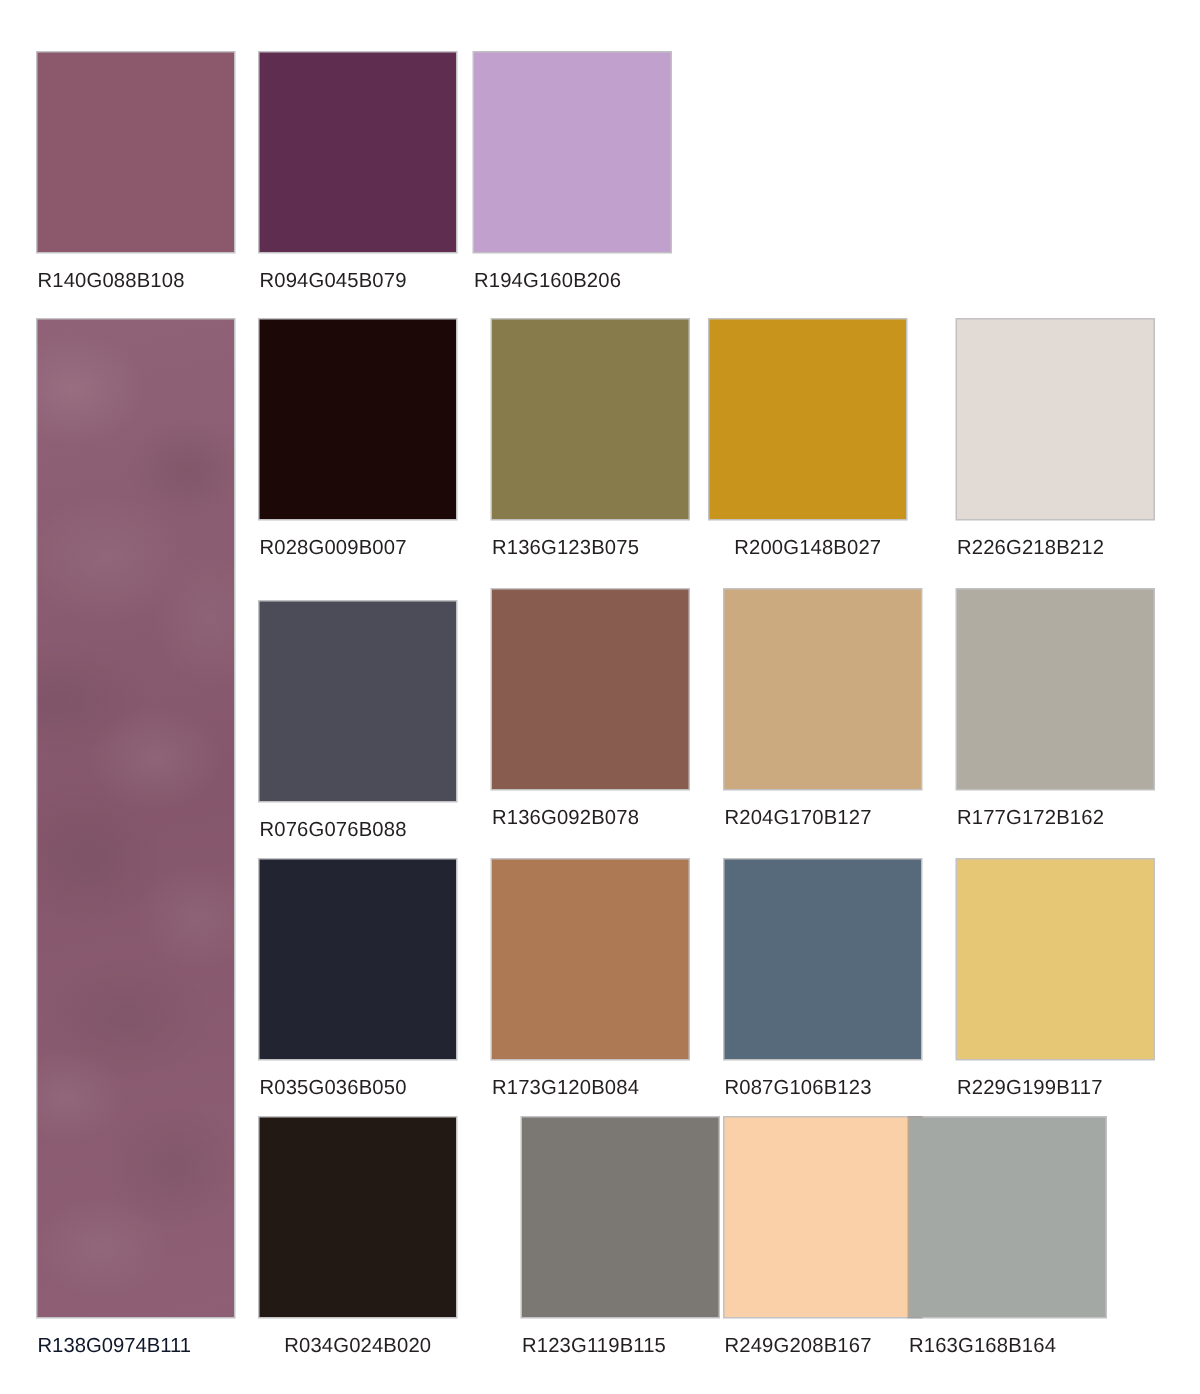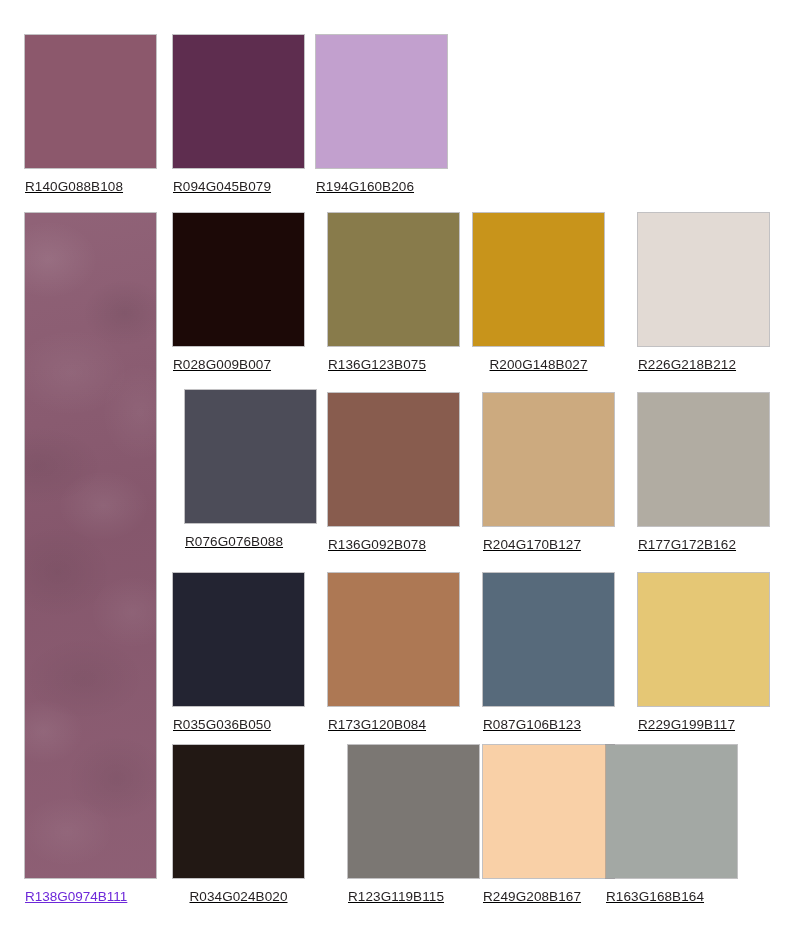--- a/index.html
+++ b/index.html
@@ -20,21 +20,20 @@
     position: relative;
     width: 800px;
     height: 929px;
     background: #ffffff;
   }
 
   
   .swatch-cell {
     position: absolute;
     width: 131px;
-    text-decoration: underline;
   }
 
   .swatch-chip {
     width: 131px;
     height: 133px;
     box-sizing: border-box;
     box-shadow: 0 0 0 1px rgba(120,118,122,0.45);
   }
 
   .swatch-label {
@@ -71,24 +70,23 @@
       radial-gradient(ellipse 60px 52px at 82% 60%, rgba(255,255,255,0.06),  rgba(255,255,255,0) 70%),
       radial-gradient(ellipse 85px 58px at 45% 70%, rgba(0,0,0,0.05),        rgba(0,0,0,0) 72%),
       radial-gradient(ellipse 58px 46px at 14% 78%, rgba(255,255,255,0.07),  rgba(255,255,255,0) 70%),
       radial-gradient(ellipse 70px 60px at 70% 85%, rgba(0,0,0,0.06),        rgba(0,0,0,0) 72%),
       radial-gradient(ellipse 66px 50px at 32% 93%, rgba(255,255,255,0.055), rgba(255,255,255,0) 70%),
       linear-gradient(168deg, rgba(255,255,255,0.05) 0%, rgba(0,0,0,0.035) 48%, rgba(255,255,255,0.03) 100%);
   }
   #material-label {
     font-size: 13.5px;
     line-height: 16px;
-    color: #6d28d9;
+    color: #0f172a;
     margin-top: 11px;
     white-space: nowrap;
-    text-decoration: underline;
   }
 </style>
 </head>
 <body>
 
 <div id="palette-board">
 
   <div id="material-cell">
     <div id="material-chip"></div>
     <div id="material-label">R138G0974B111</div>
@@ -116,21 +114,21 @@
         <div class="swatch-label">R136G123B075</div>
       </div>
       <div class="swatch-cell" style="left: 473px; top: 213px; text-align: center;">
         <div class="swatch-chip" style="background-color: rgb(200, 148, 27);"></div>
         <div class="swatch-label">R200G148B027</div>
       </div>
       <div class="swatch-cell" style="left: 638px; top: 213px;">
         <div class="swatch-chip" style="background-color: rgb(226, 218, 212);"></div>
         <div class="swatch-label">R226G218B212</div>
       </div>
-      <div class="swatch-cell" style="left: 173px; top: 390px; margin-left: 12px;">
+      <div class="swatch-cell" style="left: 173px; top: 401px;">
         <div class="swatch-chip" style="background-color: rgb(76, 76, 88);"></div>
         <div class="swatch-label">R076G076B088</div>
       </div>
       <div class="swatch-cell" style="left: 328px; top: 393px;">
         <div class="swatch-chip" style="background-color: rgb(136, 92, 78);"></div>
         <div class="swatch-label">R136G092B078</div>
       </div>
       <div class="swatch-cell" style="left: 483px; top: 393px;">
         <div class="swatch-chip" style="background-color: rgb(204, 170, 127);"></div>
         <div class="swatch-label">R204G170B127</div>

